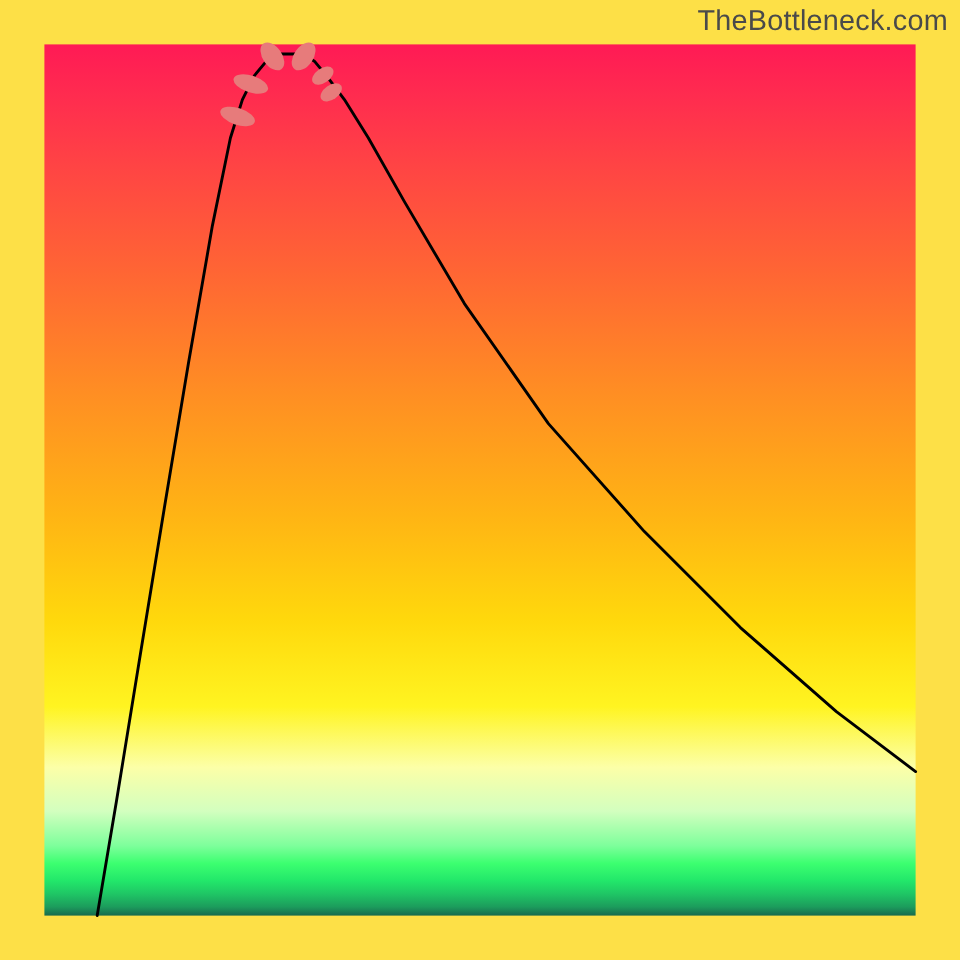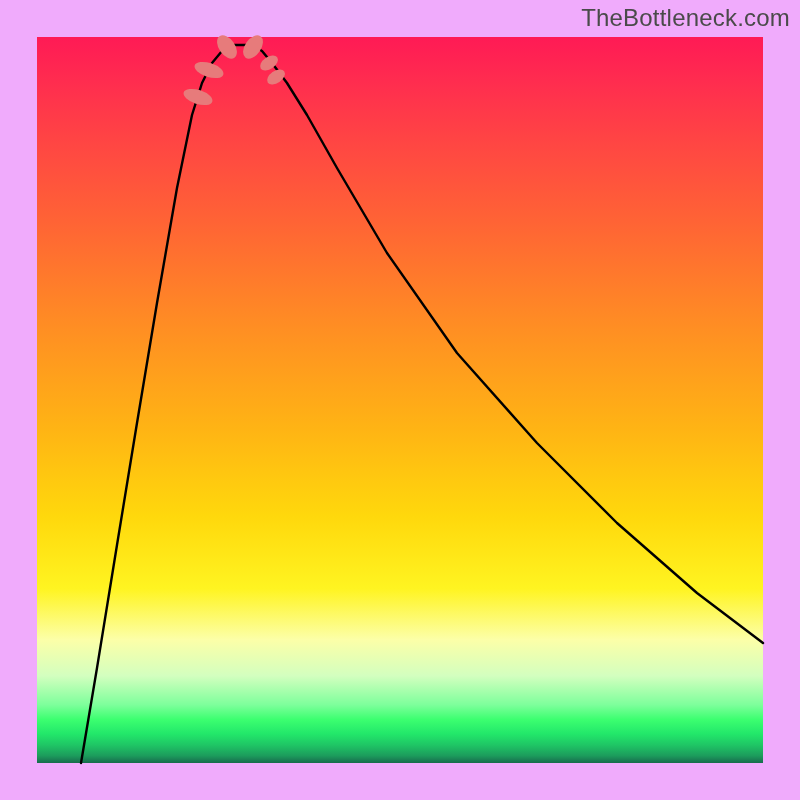--- a/index.html
+++ b/index.html
@@ -10,21 +10,21 @@
     overflow: hidden;
     background: #000;
     font-family: Arial, Helvetica, sans-serif;
   }
   .frame {
     position: absolute;
     left: 0;
     top: 0;
     width: 800px;
     height: 800px;
-    background: #f0abfc;
+    background: #fde047;
     text-align: center;
   }
   .plot-area {
     position: absolute;
     left: 37px;
     top: 37px;
     width: 726px;
     height: 726px;
   }
   .gradient-bg {

